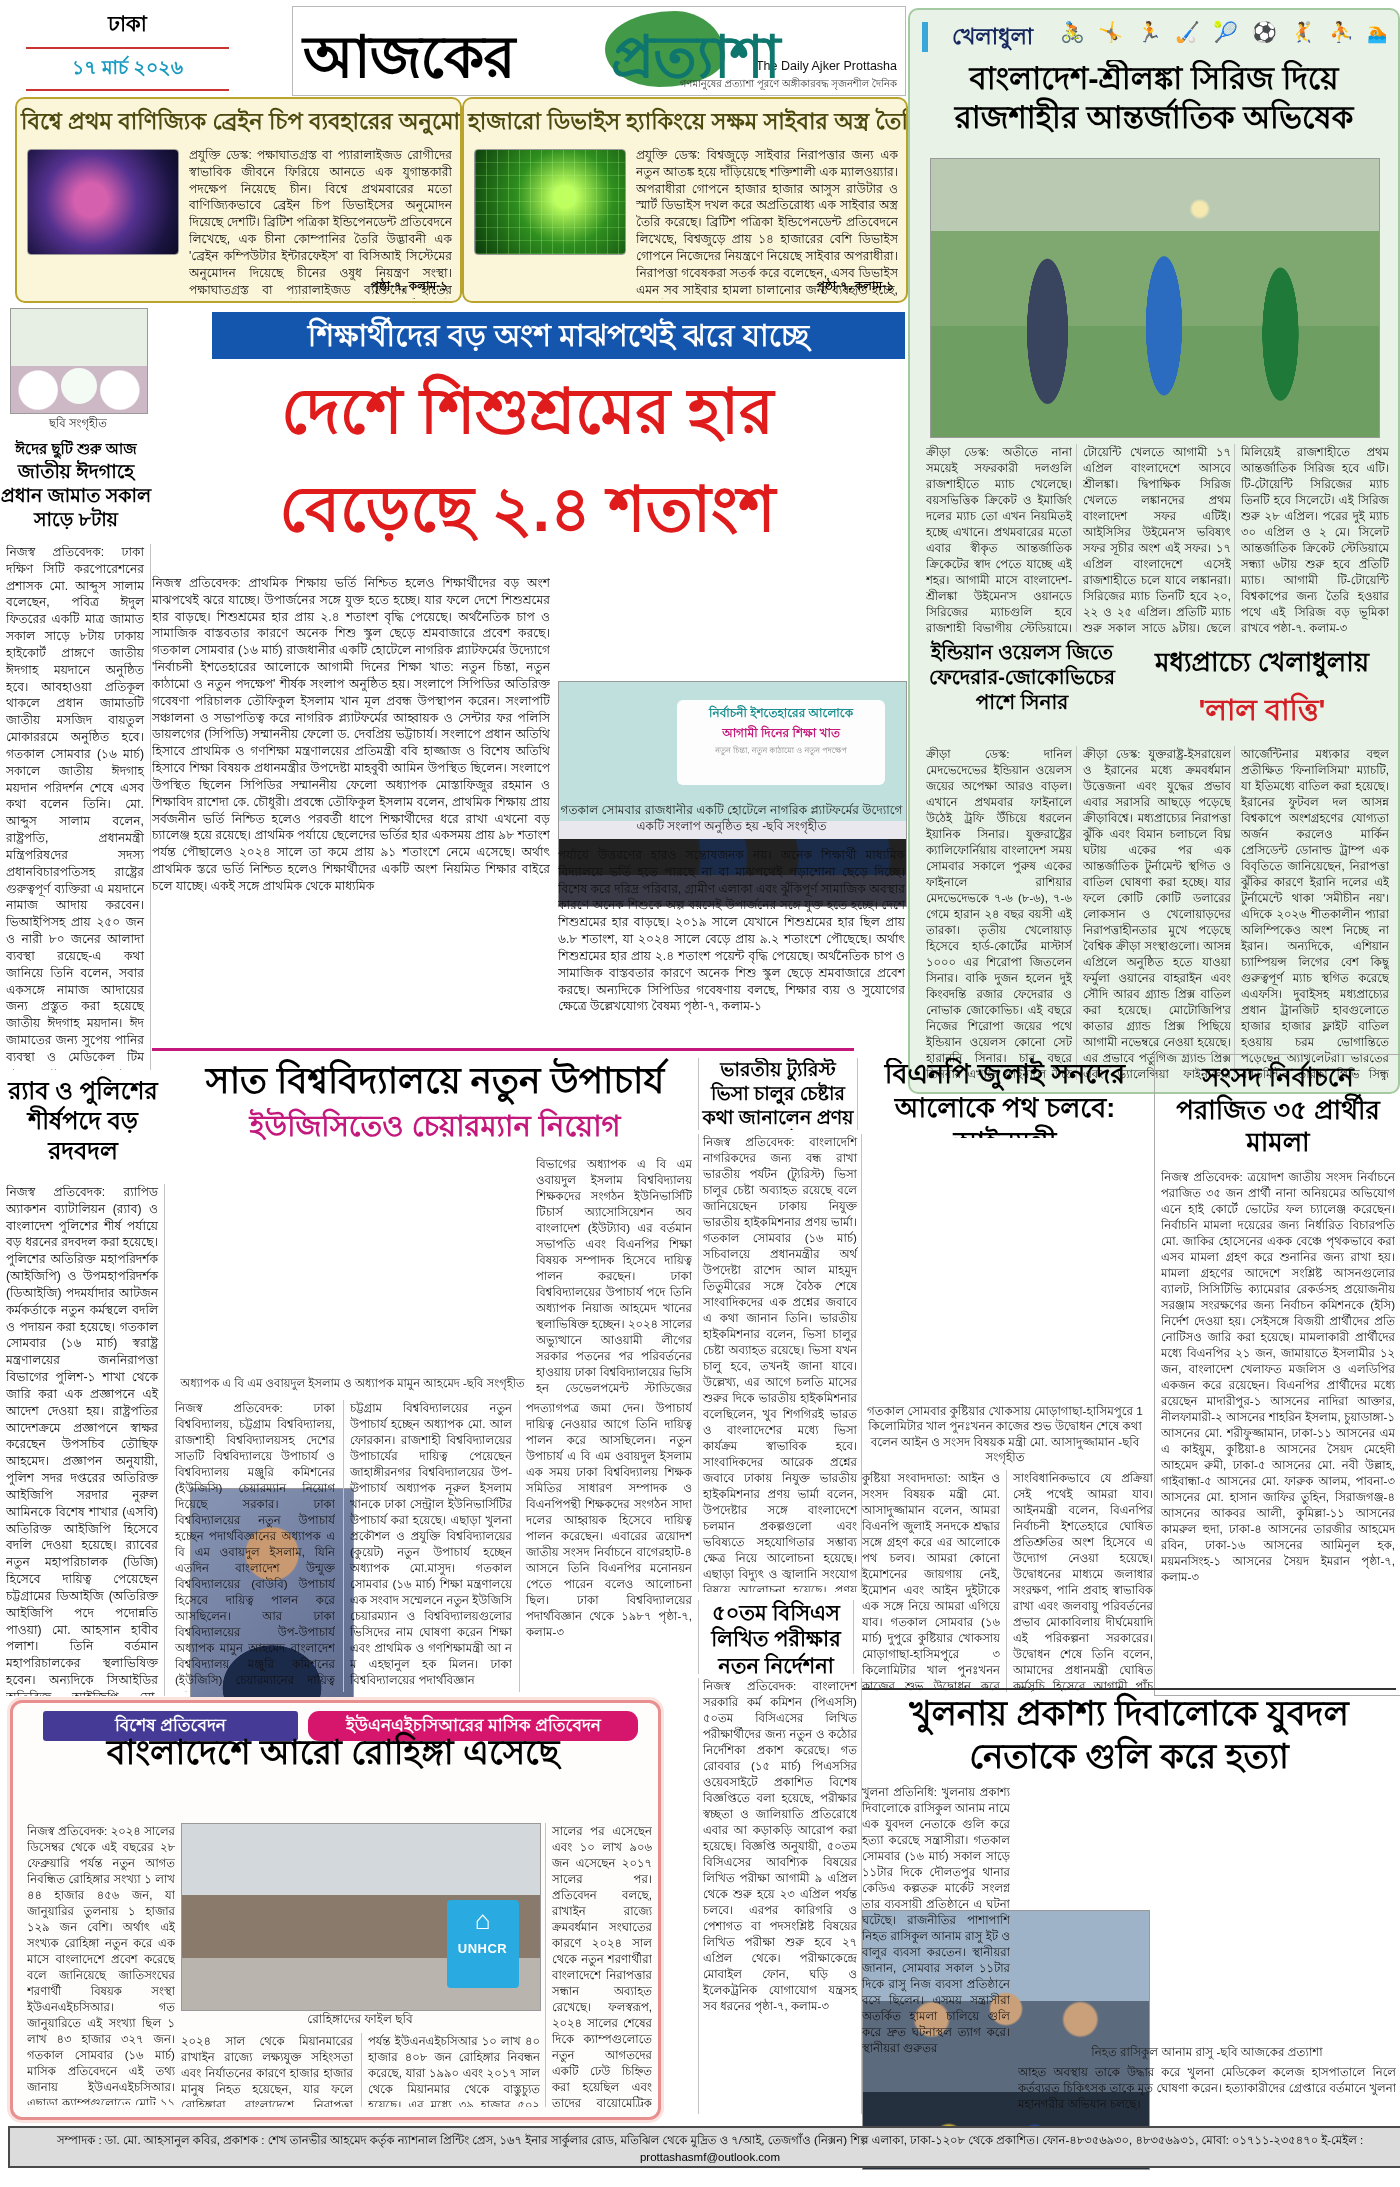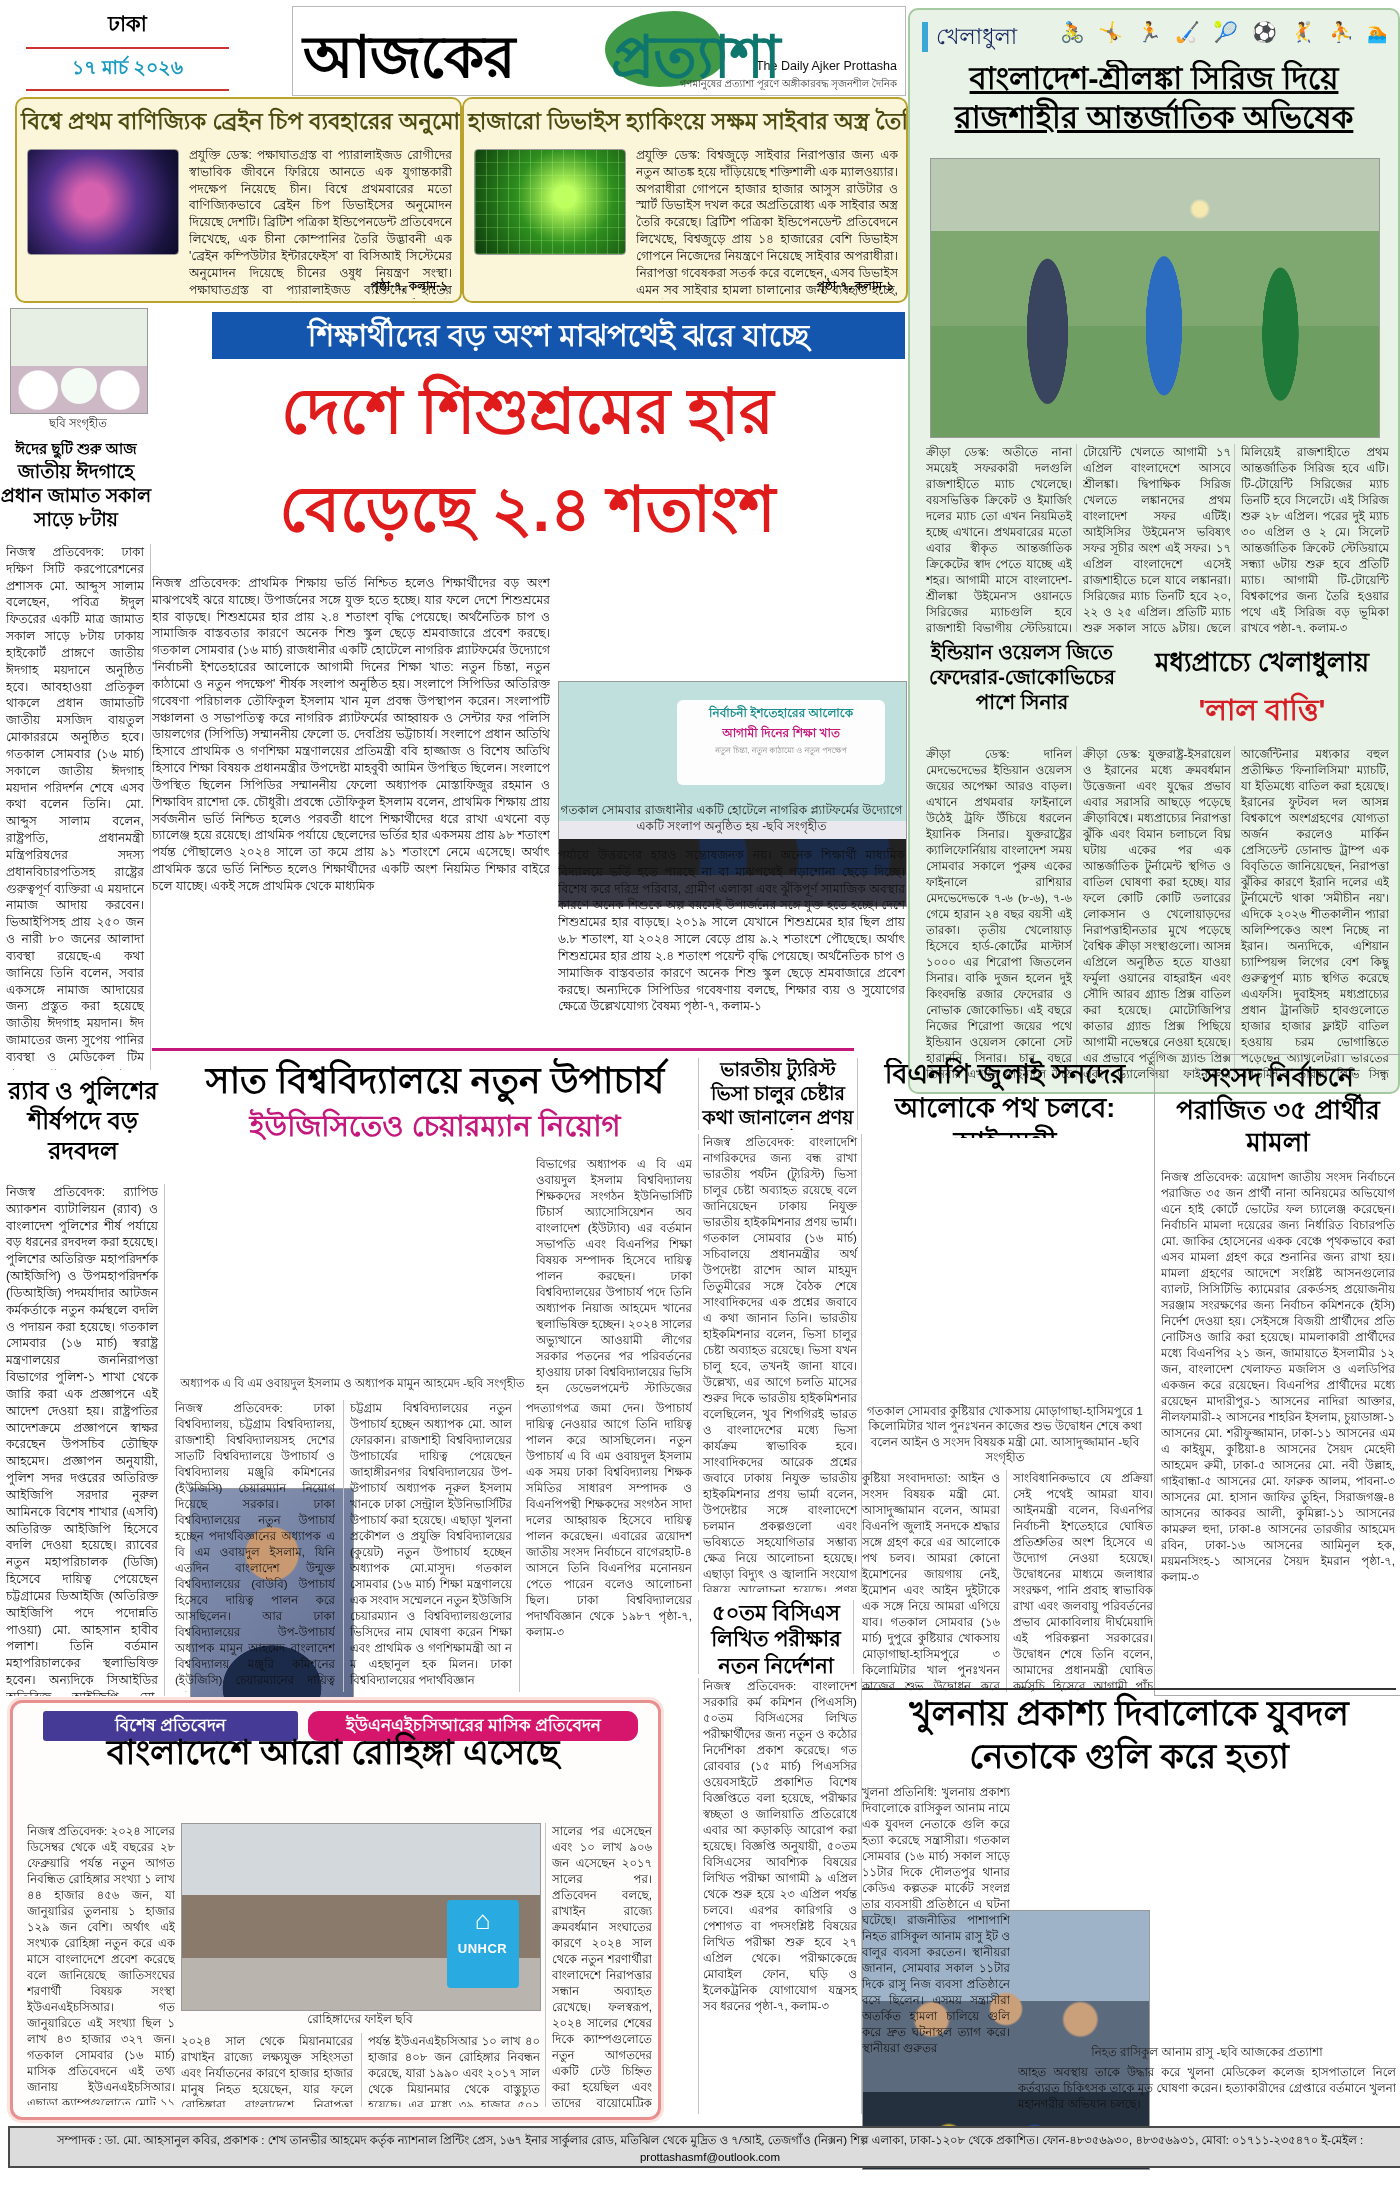--- a/index.html
+++ b/index.html
@@ -18,21 +18,21 @@
   .masthead{border:1px solid #b9b9b9;background:#fff;}
   .bd-map{position:absolute;left:312px;top:4px;width:120px;height:76px;background:#2d8f35;
           border-radius:58% 42% 55% 45%/50% 60% 40% 50%;opacity:.9;}
   
   .techbox{background:#fbf6da;border:2px solid #b9a32c;border-radius:10px;overflow:hidden;}
   .techhead{font-weight:bold;text-align:center;font-size:22.5px;color:#4d4a10;padding:5px 4px 3px;overflow:hidden;white-space:nowrap;}
   .techimg{float:left;width:150px;height:104px;margin:2px 10px 2px 2px;border-radius:4px;}
   .pageref{font-weight:bold;}
   
   .sportsbox{background:#e9f2e6;border:2px solid #a5c9a0;border-radius:10px;}
-  .sportslabel{font-weight:normal;font-size:22px;color:#15275e;border-left:6px solid #3aa7d8;padding-left:8px;}
+  .sportslabel{font-weight:bold;font-size:22px;color:#15275e;border-left:6px solid #3aa7d8;padding-left:24px;}
   .icons{font-size:20px;letter-spacing:4px;overflow:hidden;white-space:nowrap;}
   
   .bluebanner{background:#1456ad;color:#fff;font-weight:bold;font-size:30px;text-align:center;line-height:47px;overflow:hidden;white-space:nowrap;}
   .mainhead{color:#e01b1b;font-weight:bold;text-align:center;font-size:63px;line-height:1.5;overflow:hidden;white-space:nowrap;}
   .magrule{background:#c4187c;height:3px;}
   .tabs span{display:inline-block;color:#fff;font-weight:bold;font-size:17px;text-align:center;}
   .tab1{background:#453a96;border-radius:3px;}
   .tab2{background:#d6156c;border-radius:11px;}
   .footerbar{background:#dcdcdc;border:2px solid #4a4a4a;text-align:center;font-size:11.5px;color:#000;
              display:flex;align-items:center;justify-content:center;padding:0 8px;overflow:hidden;}
@@ -124,21 +124,21 @@
     <div style="padding:2px 8px;height:150px;overflow:hidden;">
       <div class="techimg ph ph-circuit"></div>
       <span class="just" style="display:block;">প্রযুক্তি ডেস্ক: বিশ্বজুড়ে সাইবার নিরাপত্তার জন্য এক নতুন আতঙ্ক হয়ে দাঁড়িয়েছে শক্তিশালী এক ম্যালওয়্যার। অপরাধীরা গোপনে হাজার হাজার আসুস রাউটার ও স্মার্ট ডিভাইস দখল করে অপ্রতিরোধ্য এক সাইবার অস্ত্র তৈরি করেছে। ব্রিটিশ পত্রিকা ইন্ডিপেনডেন্ট প্রতিবেদনে লিখেছে, বিশ্বজুড়ে প্রায় ১৪ হাজারের বেশি ডিভাইস গোপনে নিজেদের নিয়ন্ত্রণে নিয়েছে সাইবার অপরাধীরা। নিরাপত্তা গবেষকরা সতর্ক করে বলেছেন, এসব ডিভাইস এমন সব সাইবার হামলা চালানোর জন্য ব্যবহৃত হচ্ছে, যা প্রতিরোধ করা প্রায় অসম্ভব। 'ক্যাডন্যাপ'</span>
     </div>
     <div class="abs pageref" style="right:12px;bottom:4px;font-size:12px;">পৃষ্ঠা-৭, কলাম-১</div>
   </div>
 
   <div class="abs sportsbox" style="left:908px;top:8px;width:488px;height:1082px;">
     <div class="abs sportslabel" style="left:12px;top:12px;height:30px;line-height:30px;">খেলাধুলা</div>
     <div class="abs icons" style="left:150px;top:10px;width:326px;height:34px;">🚴 🤸 🏃 🏑 🎾 ⚽ 🤾 ⛹ 🏊</div>
-    <div class="abs hl" style="left:12px;top:50px;width:464px;height:92px;font-size:31px;text-decoration:underline;">বাংলাদেশ-শ্রীলঙ্কা সিরিজ দিয়ে রাজশাহীর আন্তর্জাতিক অভিষেক</div>
+    <div class="abs hl" style="left:12px;top:50px;width:464px;height:92px;font-size:31px;">বাংলাদেশ-শ্রীলঙ্কা সিরিজ দিয়ে রাজশাহীর আন্তর্জাতিক অভিষেক</div>
     <div class="abs ph ph-toss" style="left:20px;top:148px;width:448px;height:278px;"></div>
     <div class="abs just sm" style="left:16px;top:434px;width:146px;height:188px;">ক্রীড়া ডেস্ক: অতীতে নানা সময়েই সফরকারী দলগুলি রাজশাহীতে ম্যাচ খেলেছে। বয়সভিত্তিক ক্রিকেট ও ইমার্জিং দলের ম্যাচ তো এখন নিয়মিতই হচ্ছে এখানে। প্রথমবারের মতো এবার স্বীকৃত আন্তর্জাতিক ক্রিকেটের স্বাদ পেতে যাচ্ছে এই শহর। আগামী মাসে বাংলাদেশ-শ্রীলঙ্কা উইমেন'স ওয়ানডে সিরিজের ম্যাচগুলি হবে রাজশাহী বিভাগীয় স্টেডিয়ামে। তিনটি ওয়ানডে ও তিনটি টি-</div>
     <div class="abs just sm vr" style="left:166px;top:434px;width:148px;height:188px;padding-left:6px;">টোয়েন্টি খেলতে আগামী ১৭ এপ্রিল বাংলাদেশে আসবে শ্রীলঙ্কা। দ্বিপাক্ষিক সিরিজ খেলতে লঙ্কানদের প্রথম বাংলাদেশ সফর এটিই। আইসিসির উইমেন'স ভবিষ্যৎ সফর সূচীর অংশ এই সফর। ১৭ এপ্রিল বাংলাদেশে এসেই রাজশাহীতে চলে যাবে লঙ্কানরা। সিরিজের ম্যাচ তিনটি হবে ২০, ২২ ও ২৫ এপ্রিল। প্রতিটি ম্যাচ শুরু সকাল সাড়ে ৯টায়। ছেলে ও মেয়েদের ক্রিকেট</div>
     <div class="abs just sm vr" style="left:324px;top:434px;width:148px;height:188px;padding-left:6px;">মিলিয়েই রাজশাহীতে প্রথম আন্তর্জাতিক সিরিজ হবে এটি। টি-টোয়েন্টি সিরিজের ম্যাচ তিনটি হবে সিলেটে। এই সিরিজ শুরু ২৮ এপ্রিল। পরের দুই ম্যাচ ৩০ এপ্রিল ও ২ মে। সিলেট আন্তর্জাতিক ক্রিকেট স্টেডিয়ামে সন্ধ্যা ৬টায় শুরু হবে প্রতিটি ম্যাচ। আগামী টি-টোয়েন্টি বিশ্বকাপের জন্য তৈরি হওয়ার পথে এই সিরিজ বড় ভূমিকা রাখবে   পৃষ্ঠা-৭, কলাম-৩</div>
 
     <div class="abs hl" style="left:8px;top:630px;width:208px;height:94px;font-size:20px;">ইন্ডিয়ান ওয়েলস জিতে ফেদেরার-জোকোভিচের পাশে সিনার</div>
     <div class="abs hl" style="left:226px;top:636px;width:252px;height:44px;font-size:26px;">মধ্যপ্রাচ্যে খেলাধুলায়</div>
     <div class="abs hl" style="left:226px;top:682px;width:252px;height:44px;font-size:29px;color:#d41f26;">'লাল বাত্তি'</div>
 
     <div class="abs just sm" style="left:16px;top:736px;width:146px;height:334px;">ক্রীড়া ডেস্ক: দানিল মেদভেদেভের ইন্ডিয়ান ওয়েলস জয়ের অপেক্ষা আরও বাড়ল। এখানে প্রথমবার ফাইনালে উঠেই ট্রফি উঁচিয়ে ধরলেন ইয়ানিক সিনার। যুক্তরাষ্ট্রের ক্যালিফোর্নিয়ায় বাংলাদেশ সময় সোমবার সকালে পুরুষ একের ফাইনালে রাশিয়ার মেদভেদেভকে ৭-৬ (৮-৬), ৭-৬ গেমে হারান ২৪ বছর বয়সী এই তারকা। তৃতীয় খেলোয়াড় হিসেবে হার্ড-কোর্টের মাস্টার্স ১০০০ এর শিরোপা জিতলেন সিনার। বাকি দুজন হলেন দুই কিংবদন্তি রজার ফেদেরার ও নোভাক জোকোভিচ। এই বছরে নিজের শিরোপা জয়ের পথে ইন্ডিয়ান ওয়েলস কোনো সেট হারাননি সিনার। চার বছরে তিনবার এখানে ফাইনালে উঠে প্রতিবার হেরে যাওয়া তারকার ক্যারিয়ারে প্রথমবারের মতো ইন্ডিয়ান ওয়েলস জয়। নারী একের   পৃষ্ঠা-৭, কলাম-৩</div>

